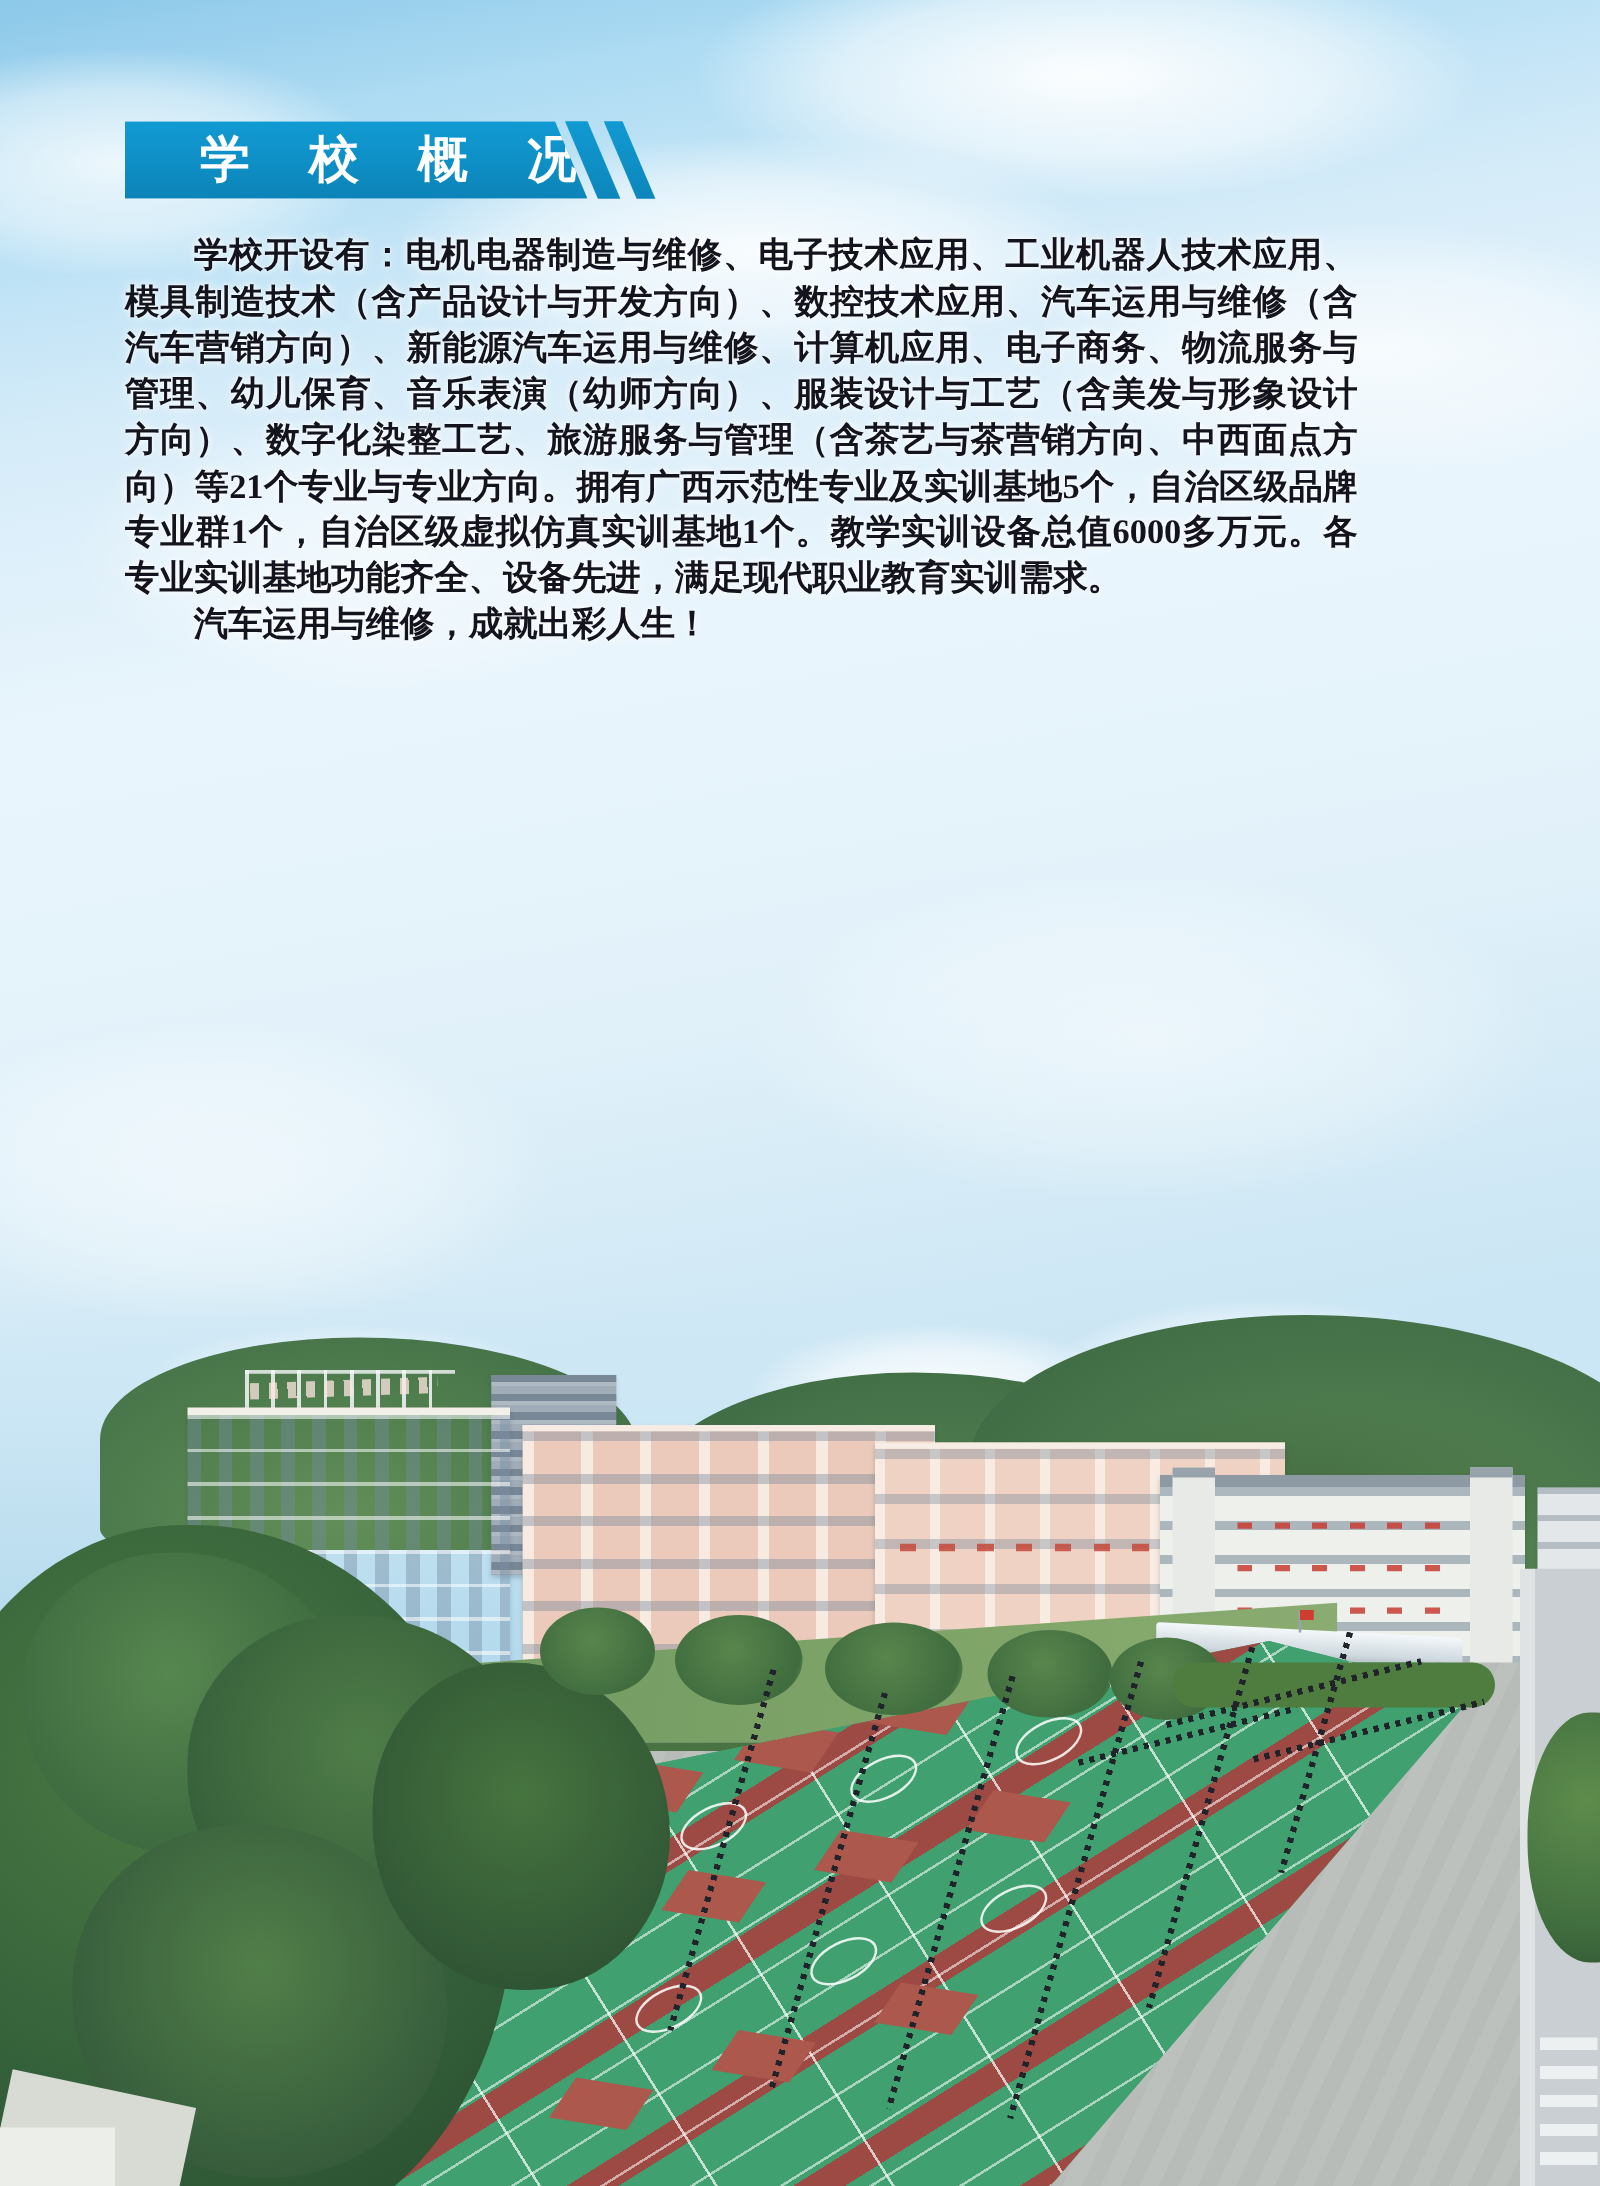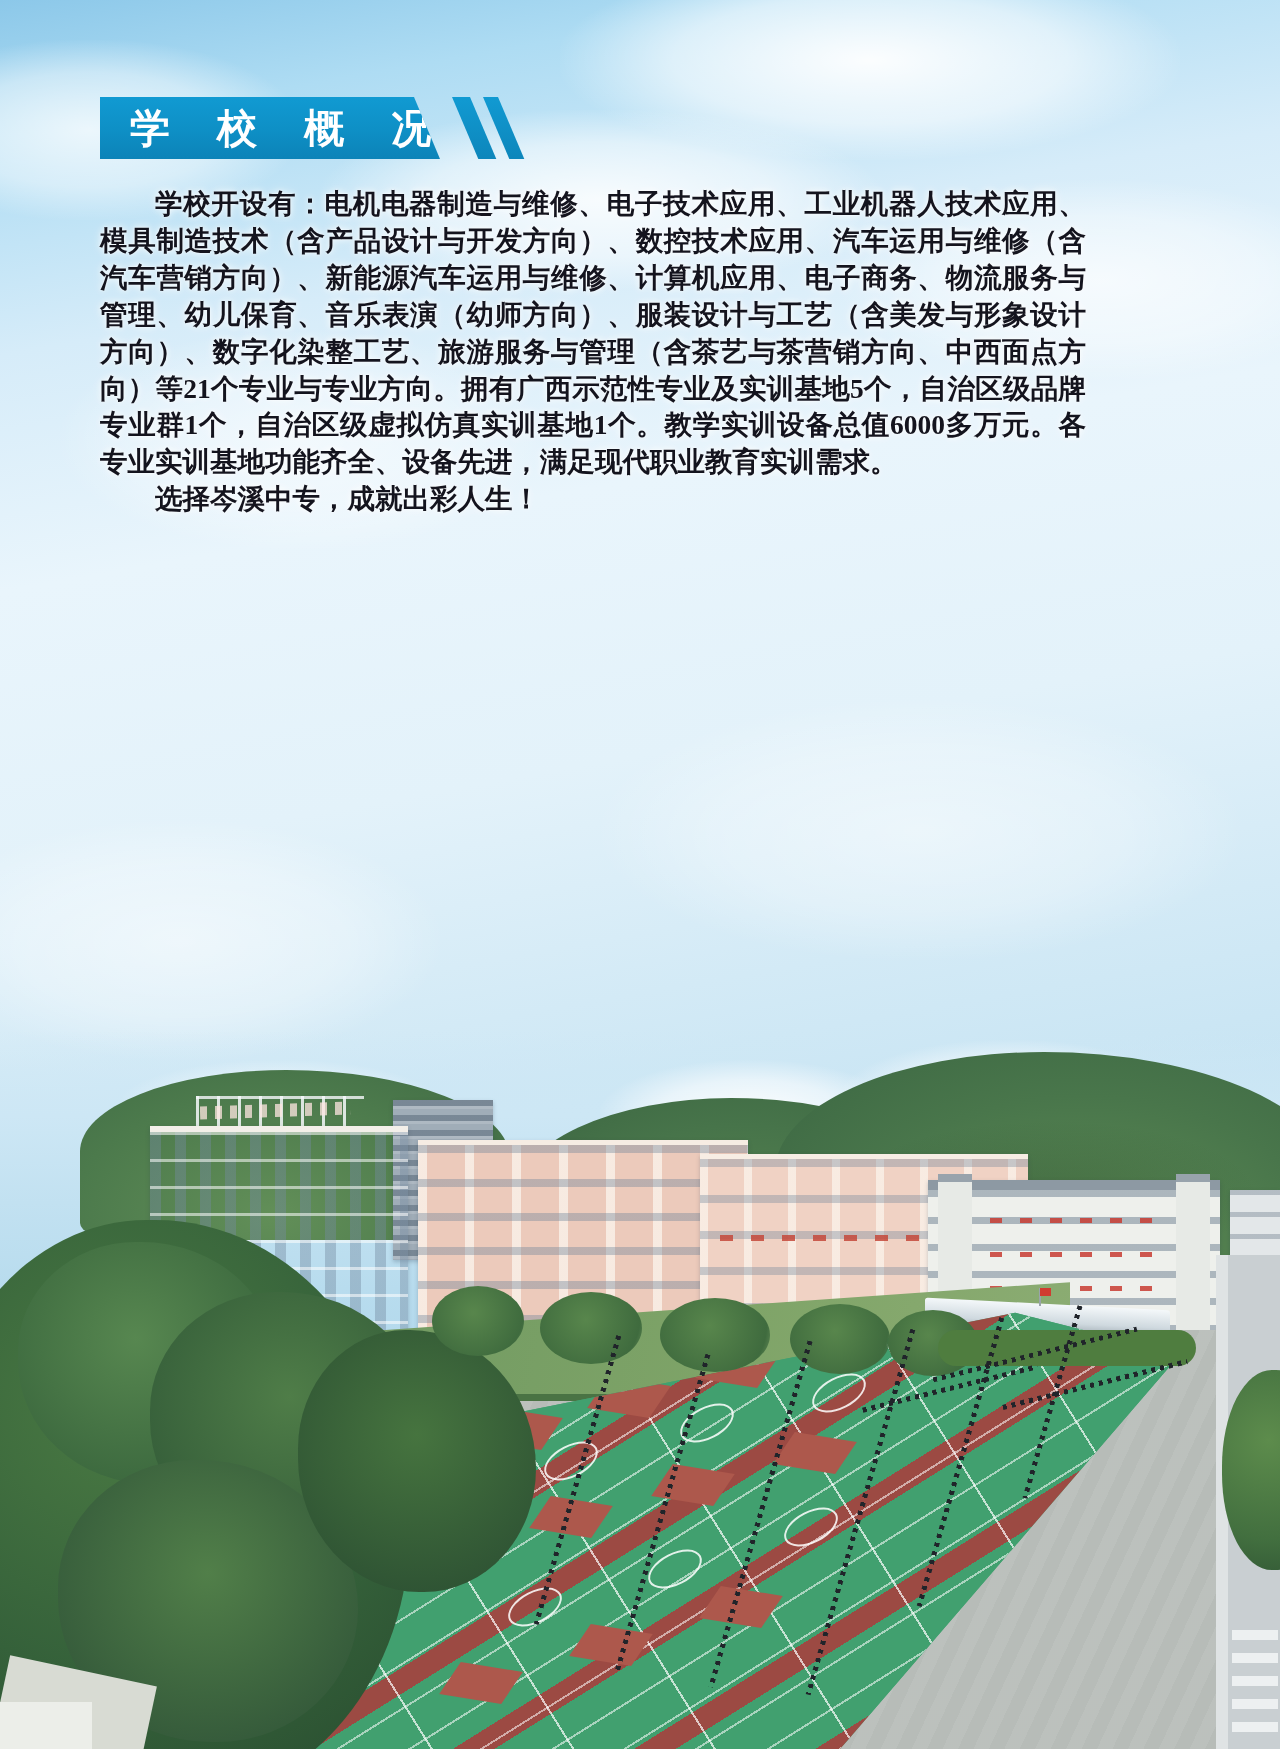--- a/index.html
+++ b/index.html
@@ -8,20 +8,21 @@
     background:linear-gradient(170deg,#8cc8e9 0%,#aedcf3 7%,#d6ecf9 18%,#e9f5fc 30%,#e3f2fa 44%,#d3eaf6 56%,#c7e4f3 66%,#bfdff0 78%,#b9dcee 100%);
     font-family:"Liberation Serif","DejaVu Serif",serif;
   }
   
   .cloud{position:absolute;background:radial-gradient(ellipse at 50% 50%,rgba(255,255,255,.95) 0%,rgba(255,255,255,.55) 45%,rgba(255,255,255,0) 72%);pointer-events:none;}
   
   .banner{
     position:absolute;left:100px;top:97px;width:340px;height:62px;z-index:5;
     background:linear-gradient(180deg,#119ad2 0%,#0e8fc5 55%,#0c83b8 100%);
     clip-path:polygon(0 0,calc(100% - 26px) 0,100% 100%,0 100%);
+    padding-left:30px;
   }
   .banner-title{
     display:block;padding-left:30px;line-height:62px;color:#ffffff;
     font-family:"Liberation Sans","DejaVu Sans",sans-serif;font-weight:bold;
     font-size:40px;letter-spacing:18px;white-space:nowrap;
   }
   .stripe{position:absolute;top:97px;height:62px;background:linear-gradient(180deg,#119ad2,#0d86bb);transform:skewX(23deg);transform-origin:top left;z-index:5;}
   .stripe.s1{left:452px;width:18px;}
   .stripe.s2{left:483px;width:15px;}
   
@@ -130,21 +131,21 @@
   <div class="cloud" style="left:-80px;top:820px;width:520px;height:240px;opacity:.55;"></div>
 
   <div class="banner">
     <span class="banner-title">学 校 概 况</span>
   </div>
   <div class="stripe s1"></div>
   <div class="stripe s2"></div>
 
   <div class="article">
     <p>学校开设有：电机电器制造与维修、电子技术应用、工业机器人技术应用、模具制造技术（含产品设计与开发方向）、数控技术应用、汽车运用与维修（含汽车营销方向）、新能源汽车运用与维修、计算机应用、电子商务、物流服务与管理、幼儿保育、音乐表演（幼师方向）、服装设计与工艺（含美发与形象设计方向）、数字化染整工艺、旅游服务与管理（含茶艺与茶营销方向、中西面点方向）等21个专业与专业方向。拥有广西示范性专业及实训基地5个，自治区级品牌专业群1个，自治区级虚拟仿真实训基地1个。教学实训设备总值6000多万元。各专业实训基地功能齐全、设备先进，满足现代职业教育实训需求。</p>
-    <p>选择岑溪中专，成就出彩人生！</p>
+    <p>汽车运用与维修，成就出彩人生！</p>
   </div>
 
   <div class="photo">
     <div class="ph photo-sky"></div>
     <div class="cloud" style="left:600px;top:30px;width:300px;height:110px;"></div>
     <div class="cloud" style="left:840px;top:10px;width:340px;height:120px;"></div>
     <div class="cloud" style="left:120px;top:30px;width:320px;height:90px;opacity:.7;"></div>
 
     <div class="ph mtn mtn-left"></div>
     <div class="ph mtn mtn-center"></div>

